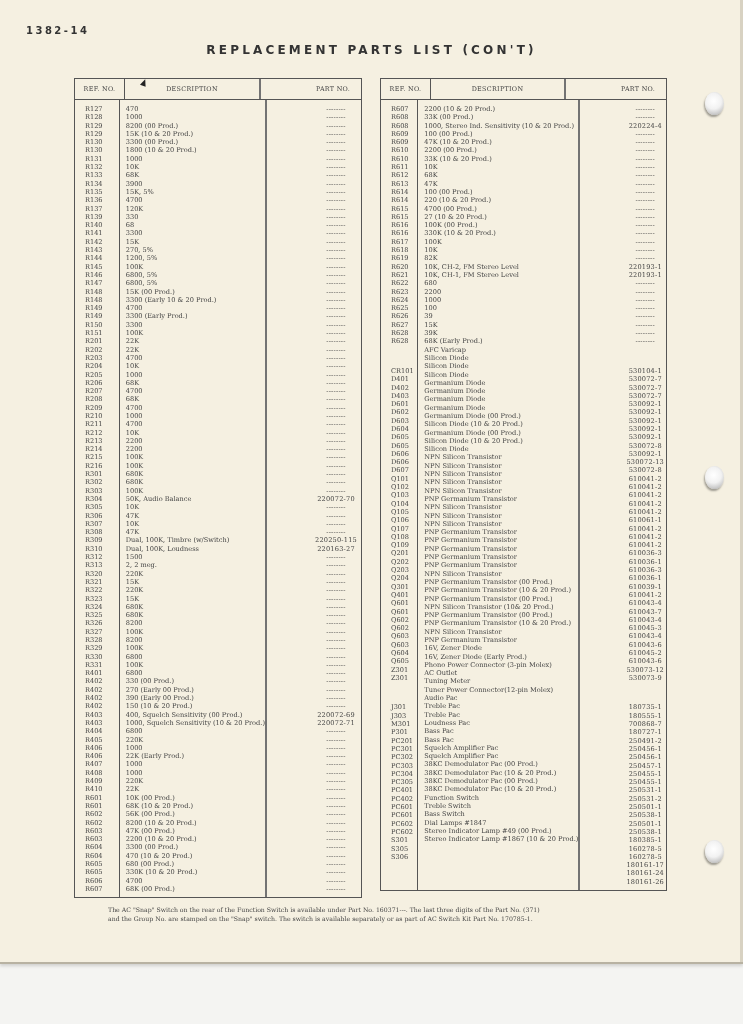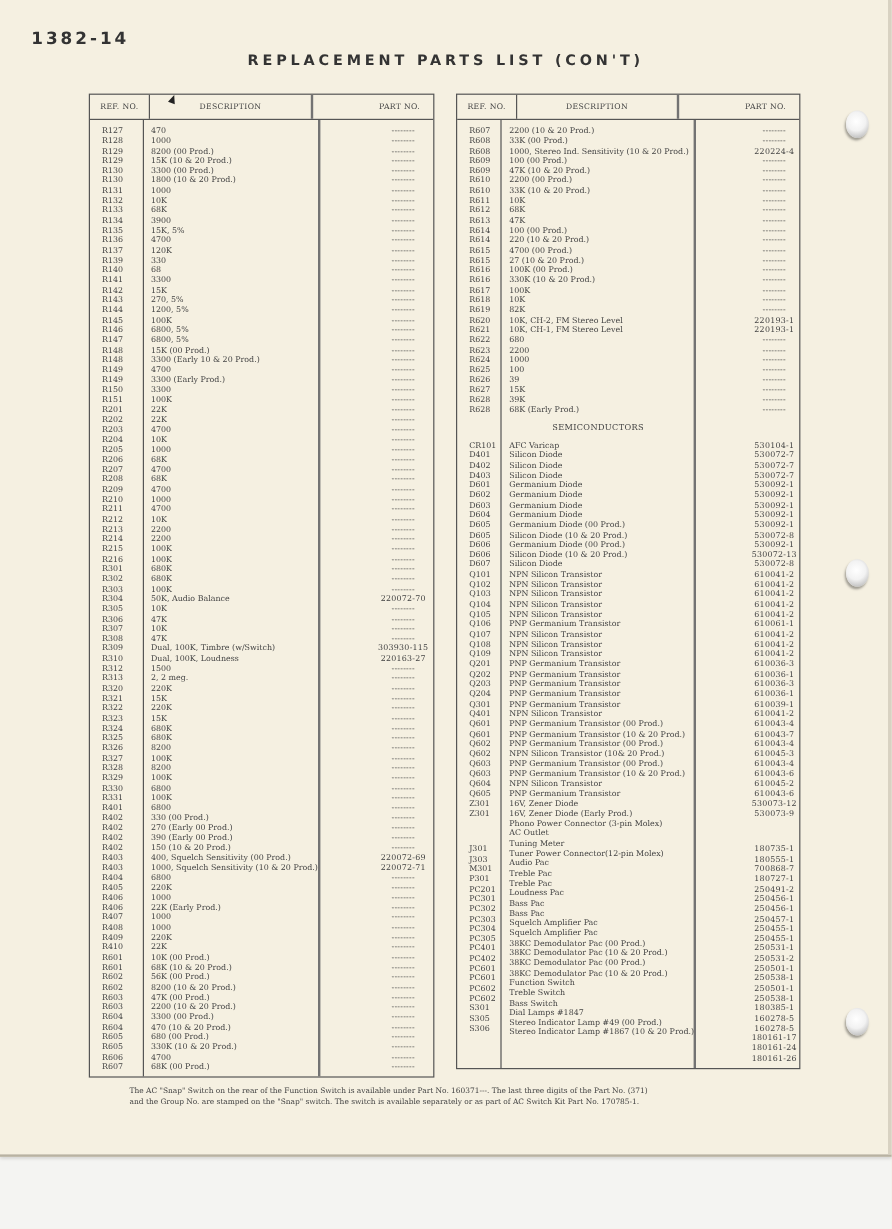--- a/index.html
+++ b/index.html
@@ -15,21 +15,21 @@
     border-bottom: 2px solid #b8b2a2;
     box-shadow: 0 2px 3px rgba(0,0,0,0.15);
   }
   .page-edge {
     position: absolute; right: 0; top: 0; width: 3px; height: 962px;
     background: #d8d2c2;
   }
   .page-number {
     position: absolute; left: 26px; top: 25px;
     font-family: "DejaVu Sans", sans-serif; font-weight: bold;
-    font-size: 14px; letter-spacing: 2.5px; color: #333;
+    font-size: 10px; letter-spacing: 2.5px; color: #333;
   }
   .title {
     position: absolute; left: 0; width: 743px; top: 43px; text-align: center;
     font-family: "DejaVu Sans", sans-serif; font-weight: bold;
     font-size: 12px; letter-spacing: 3.2px; color: #333;
     padding-left: 0; box-sizing: border-box;
   }
   .parts-table {
     position: absolute; top: 78px;
     border: 1px solid #555; border-collapse: collapse;
@@ -328,21 +328,21 @@
           <div class="row-part">--------</div>
           <div class="row-part">--------</div>
           <div class="row-part">--------</div>
           <div class="row-part">--------</div>
           <div class="row-part">--------</div>
           <div class="row-part">220072-70</div>
           <div class="row-part">--------</div>
           <div class="row-part">--------</div>
           <div class="row-part">--------</div>
           <div class="row-part">--------</div>
-          <div class="row-part">303930-115</div>
+          <div class="row-part">220250-115</div>
           <div class="row-part">220163-27</div>
           <div class="row-part">--------</div>
           <div class="row-part">--------</div>
           <div class="row-part">--------</div>
           <div class="row-part">--------</div>
           <div class="row-part">--------</div>
           <div class="row-part">--------</div>
           <div class="row-part">--------</div>
           <div class="row-part">--------</div>
           <div class="row-part">--------</div>
@@ -506,21 +506,20 @@
           <div class="row-desc">10K,  CH-2,  FM Stereo Level</div>
           <div class="row-desc">10K,  CH-1, FM Stereo Level</div>
           <div class="row-desc">680</div>
           <div class="row-desc">2200</div>
           <div class="row-desc">1000</div>
           <div class="row-desc">100</div>
           <div class="row-desc">39</div>
           <div class="row-desc">15K</div>
           <div class="row-desc">39K</div>
           <div class="row-desc">68K (Early Prod.)</div>
-          <div class="section-head">SEMICONDUCTORS</div>
           <div class="row-desc">AFC Varicap</div>
           <div class="row-desc">Silicon Diode</div>
           <div class="row-desc">Silicon Diode</div>
           <div class="row-desc">Silicon Diode</div>
           <div class="row-desc">Germanium Diode</div>
           <div class="row-desc">Germanium Diode</div>
           <div class="row-desc">Germanium Diode</div>
           <div class="row-desc">Germanium Diode</div>
           <div class="row-desc">Germanium Diode (00 Prod.)</div>
           <div class="row-desc">Silicon Diode (10 &amp; 20 Prod.)</div>

